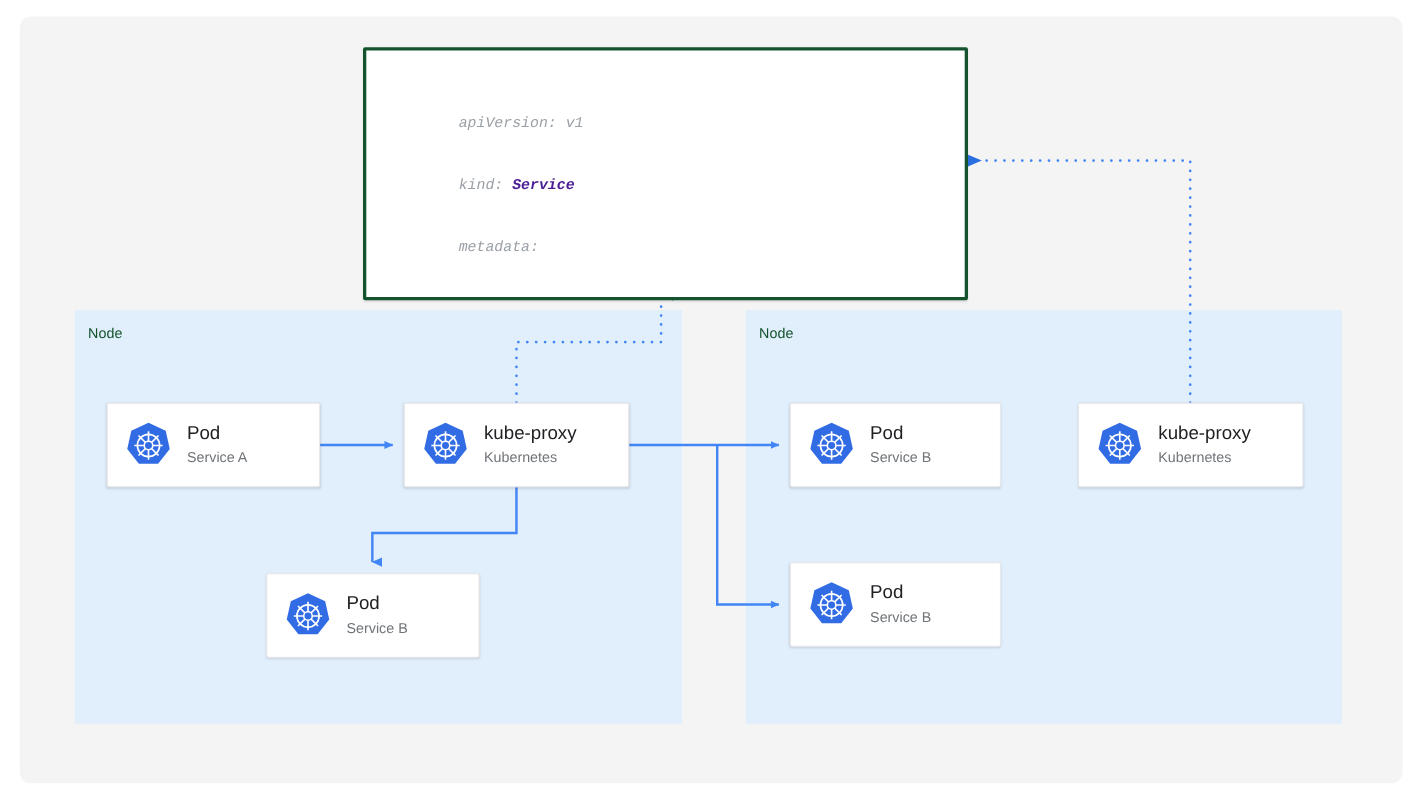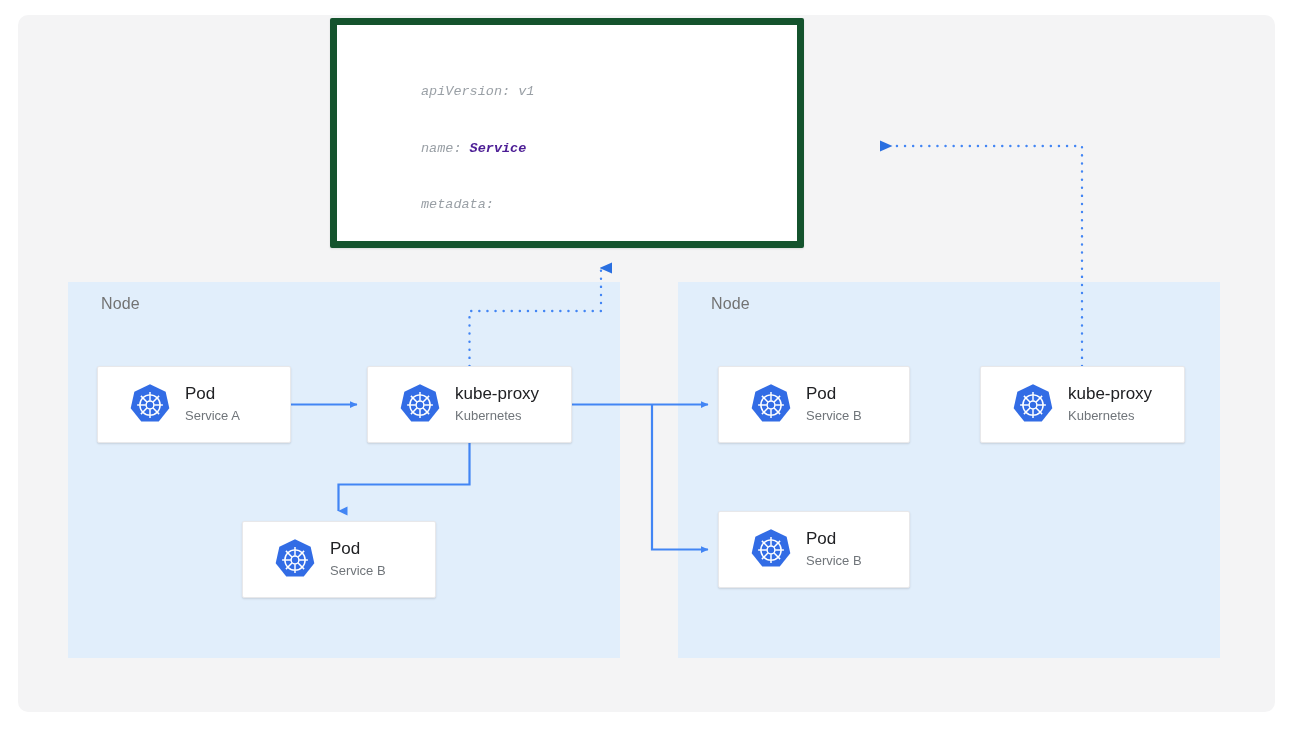--- a/index.html
+++ b/index.html
@@ -33,38 +33,38 @@
   
   .node {
     position: absolute;
     background: #e1eefb;
   }
   .node-left  { left: 68px;  top: 282px; width: 552px; height: 376px; }
   .node-right { left: 678px; top: 282px; width: 542px; height: 376px; }
 
   .node-label {
     position: absolute;
-    left: 33px;
+    left: 12px;
     top: 13px;
-    font-size: 16px;
-    color: #737373;
+    font-size: 13px;
+    color: #14532d;
     font-family: "Liberation Sans", sans-serif;
     letter-spacing: 0.1px;
     white-space: nowrap;
   }
 
   
   .yaml-card {
     position: absolute;
     left: 330px;
-    top: 18px;
-    width: 474px;
+    top: 43px;
+    width: 550px;
     height: 230px;
     background: #ffffff;
-    border: 7px solid #14532d;
+    border: 3px solid #14532d;
     border-radius: 2px;
     box-shadow: 0 1px 2px rgba(60,64,67,0.14);
     box-sizing: border-box;
     overflow: hidden;
   }
   .yaml-body {
     position: absolute;
     left: 84px;
     top: 20px;
     font-family: "Liberation Mono", monospace;
@@ -83,21 +83,21 @@
   
   .card {
     position: absolute;
     background: #ffffff;
     border: 1px solid #e8e8ea;
     border-radius: 2px;
     box-shadow: 0 1px 2px rgba(60,64,67,0.16);
     box-sizing: border-box;
     display: flex;
     align-items: center;
-    padding-left: 29px;
+    padding-left: 14px;
   }
   .card .k8s-logo {
     flex: 0 0 auto;
     width: 46px;
     height: 46px;
     margin-right: 12px;
   }
   .card-text {
     display: flex;
     flex-direction: column;
@@ -175,21 +175,21 @@
     <path d="M652,404.5 L652,549.5 L708,549.5" stroke="#4285f4" stroke-width="2.2" fill="none" marker-end="url(#arrowR)"></path>
 
     <path d="M469.5,366 L469.5,311 L601,311 L601,268" stroke="#4285f4" stroke-width="2.4" fill="none" stroke-dasharray="0.1 8" stroke-linecap="round" marker-end="url(#arrowU)"></path>
 
     <path d="M1082,366 L1082,146 L891,146" stroke="#4285f4" stroke-width="2.4" fill="none" stroke-dasharray="0.1 8" stroke-linecap="round" marker-end="url(#arrowL)"></path>
   </svg>
 
   <div class="yaml-card">
     <div class="yaml-body">
       <div class="yaml-line">apiVersion: v1</div>
-      <div class="yaml-line"><span>name: </span><span class="yaml-em">Service</span></div>
+      <div class="yaml-line"><span>kind: </span><span class="yaml-em">Service</span></div>
       <div class="yaml-line">metadata:</div>
       <div class="yaml-line">  name: my-service</div>
       
       
       
       
       
       
       
     </div>

